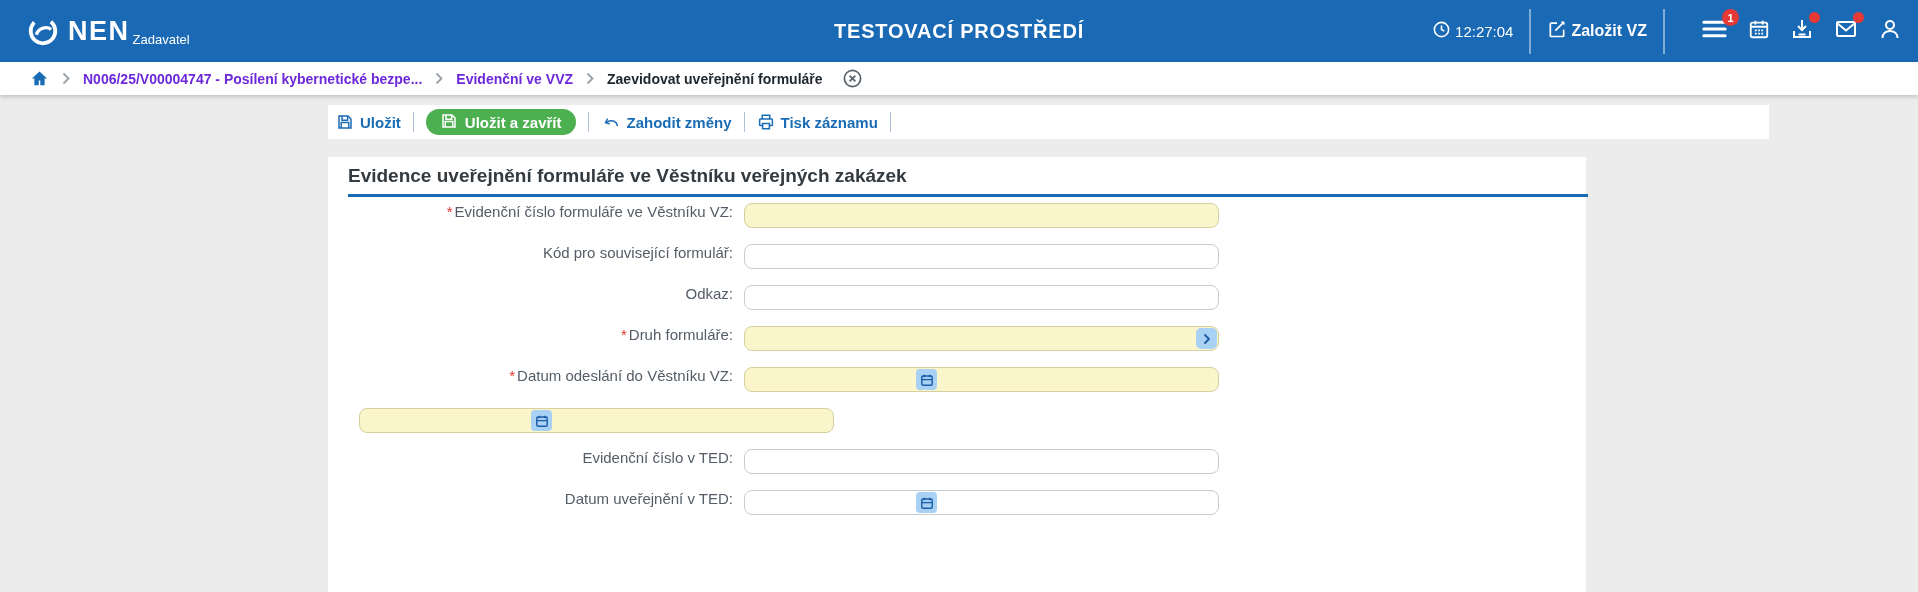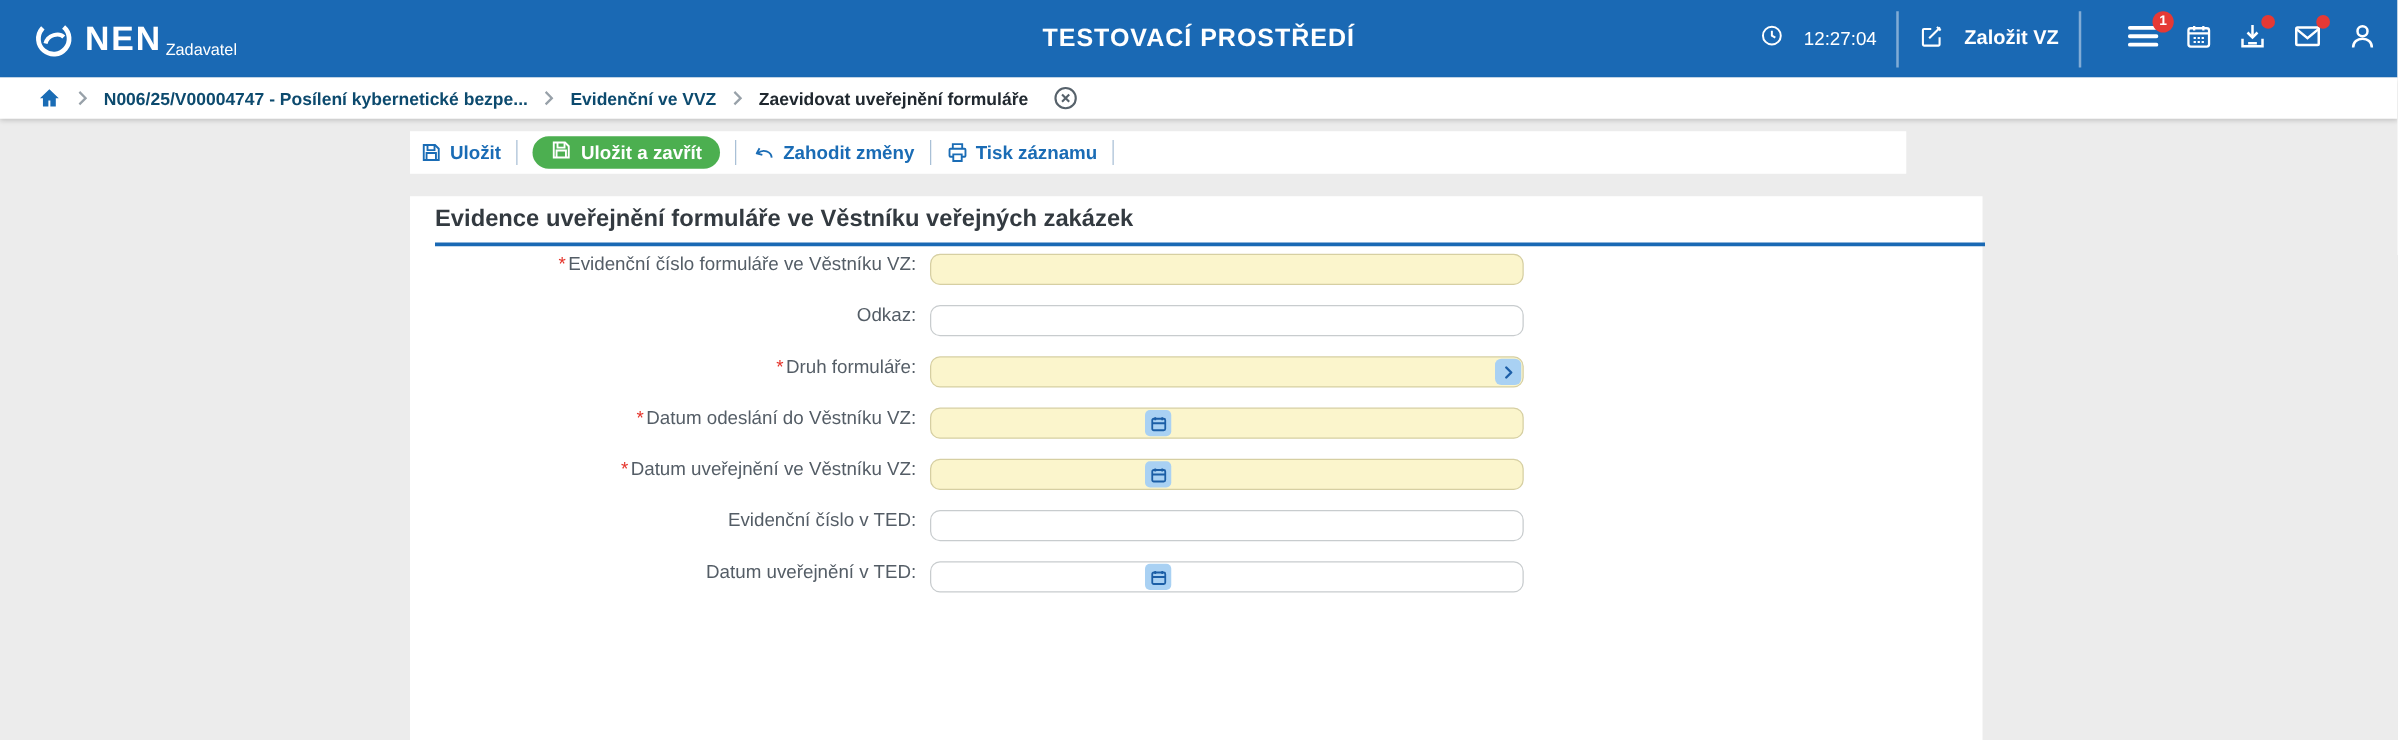--- a/index.html
+++ b/index.html
@@ -15,48 +15,48 @@
   }
   .brand { display:flex; align-items:center; margin-left:26px; }
   .brand svg { display:block; }
   .brand-name { font-size:27px; font-weight:bold; letter-spacing:1.5px; margin-left:8px; line-height:1; }
   .brand-role { font-size:13px; align-self:flex-end; margin-left:3px; margin-bottom:1px; font-weight:400; }
   .env-title {
     position:absolute; left:50%; top:50%; transform:translate(-50%,-50%);
     font-size:20px; font-weight:bold; letter-spacing:0.8px; white-space:nowrap;
   }
   .header-right { margin-left:auto; display:flex; align-items:center; margin-right:16px; }
-  .hgroup { display:flex; align-items:center; gap:16px; white-space:nowrap; }
+  .hgroup { display:flex; align-items:center; gap:4px; white-space:nowrap; }
   .clock-text { font-size:15px; }
   .create-text { font-size:16px; font-weight:bold; }
   .hdivider { width:2px; height:45px; background:rgba(255,255,255,0.45); margin:0 16px; }
   .hicon { position:relative; margin-left:20px; display:flex; align-items:center; cursor:pointer; }
   .hicon:first-child { margin-left:0; }
   .badge-count {
     position:absolute; top:-9px; right:-11px; min-width:17px; height:17px;
     background:#e53935; border-radius:50%; color:#fff; font-size:11px; font-weight:bold;
     display:flex; align-items:center; justify-content:center; padding:0 3px;
   }
   .badge-dot {
     position:absolute; top:-5px; right:-6px; width:11px; height:11px;
     background:#e53935; border-radius:50%;
   }
   
   .breadcrumb {
     height:33px; background:#fff; display:flex; align-items:center;
     padding-left:30px; gap:13px; position:relative; z-index:2;
     box-shadow:0 2px 4px rgba(0,0,0,0.18);
   }
-  .bc-item { font-size:14px; font-weight:600; color:#0c4a6e; white-space:nowrap; cursor:pointer; }
+  .bc-item { font-size:14px; font-weight:600; color:#6d28d9; white-space:nowrap; cursor:pointer; }
   .bc-item.active { font-weight:bold; color:#20282f; cursor:default; }
   .bc-sep { display:flex; align-items:center; }
   .bc-close { margin-left:6px; display:flex; align-items:center; cursor:pointer; }
   
   .toolbar {
-    margin:10px 0 0 328px; width:1197px; height:34px; background:#fff;
+    margin:10px 0 0 328px; width:1441px; height:34px; background:#fff;
     display:flex; align-items:center; padding-left:8px;
   }
   .tb-item { display:flex; align-items:center; gap:6px; color:#1a6cb5; font-size:15px; font-weight:600; cursor:pointer; white-space:nowrap; }
   .tb-item svg { display:block; }
   .tb-divider { width:1px; height:20px; background:#a9c0d6; margin:0 12px; }
   .tb-green {
     background:#4caf50; color:#fff; border:none; border-radius:13px; height:26px;
     display:flex; align-items:center; gap:7px; padding:0 14px;
     font-size:15px; font-weight:bold; font-family:Liberation Sans, sans-serif; cursor:pointer; white-space:nowrap;
   }
@@ -259,20 +259,24 @@
   <div class="tb-divider"></div>
 </div>
 
 <main class="card">
   <h1 class="card-title">Evidence uveřejnění formuláře ve Věstníku veřejných zakázek</h1>
   <div class="title-rule"></div>
   <div class="form-rows" id="form-rows">
       <div class="form-row">
         <label class="flabel"><span class="req">*</span><span>Evidenční číslo formuláře ve Věstníku VZ:</span></label>
         <div class="fwrap hl"><input type="text" style=""></div>
+      </div>
+      <div class="form-row">
+        <label class="flabel"><span>Kód pro související formulář:</span></label>
+        <div class="fwrap"><input type="text" style=""></div>
       </div>
       <div class="form-row">
         <label class="flabel"><span>Odkaz:</span></label>
         <div class="fwrap"><input type="text" style=""></div>
       </div>
       <div class="form-row">
         <label class="flabel"><span class="req">*</span><span>Druh formuláře:</span></label>
         <div class="fwrap hl"><input type="text" style=""><button class="field-btn right">
             <span>
               <svg width="16" height="16" viewBox="0 0 20 20" fill="none" stroke="#1d5fa8" stroke-width="2.4" stroke-linecap="round" stroke-linejoin="round">
@@ -286,21 +290,20 @@
         <div class="fwrap hl"><input type="text" style=""><button class="field-btn cal">
             <span>
               <svg width="16" height="16" viewBox="0 0 20 20" fill="none" stroke="#1b5ea6" stroke-width="1.8">
                 <rect x="3.5" y="5" width="13" height="11.5" rx="1.5"></rect>
                 <path d="M6.5 3.5v3M13.5 3.5v3M3.5 9.5h13"></path>
               </svg>
             </span>
           </button></div>
       </div>
       <div class="form-row">
-        <label class="flabel"><span class="req">*</span><span>Datum uveřejnění ve Věstníku VZ:</span></label>
         <div class="fwrap hl"><input type="text" style=""><button class="field-btn cal">
             <span>
               <svg width="16" height="16" viewBox="0 0 20 20" fill="none" stroke="#1b5ea6" stroke-width="1.8">
                 <rect x="3.5" y="5" width="13" height="11.5" rx="1.5"></rect>
                 <path d="M6.5 3.5v3M13.5 3.5v3M3.5 9.5h13"></path>
               </svg>
             </span>
           </button></div>
       </div>
       <div class="form-row">

